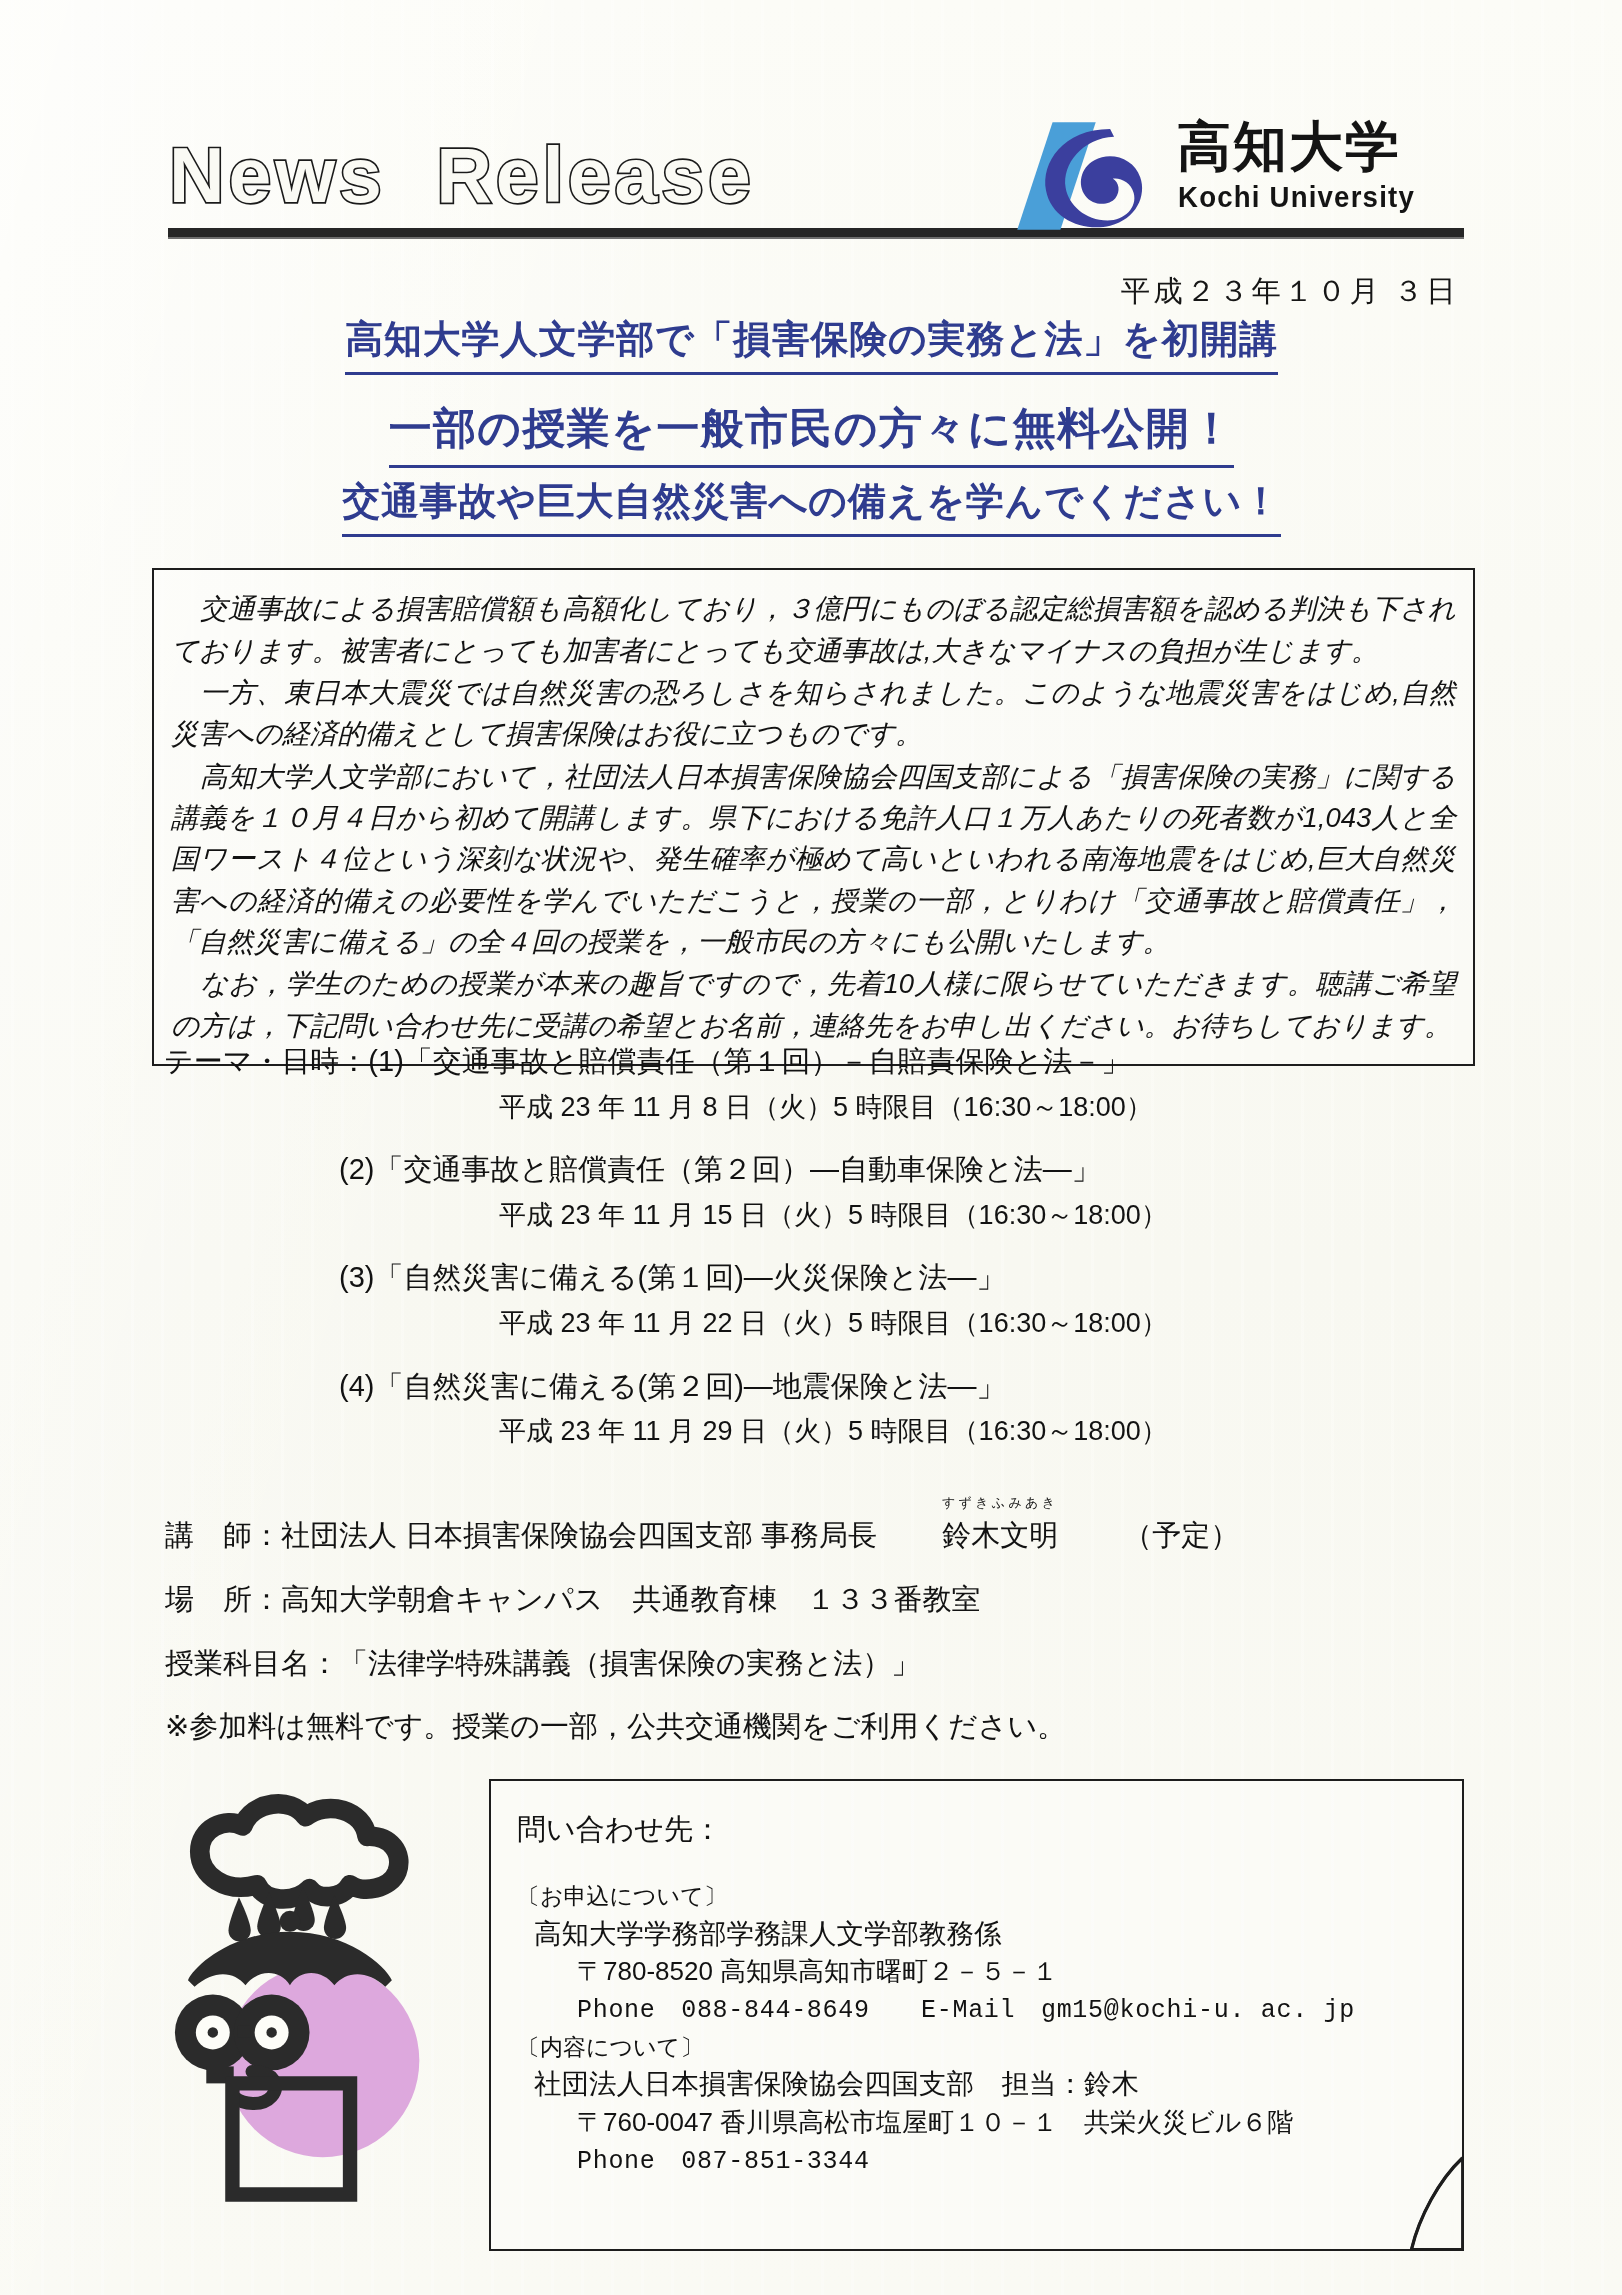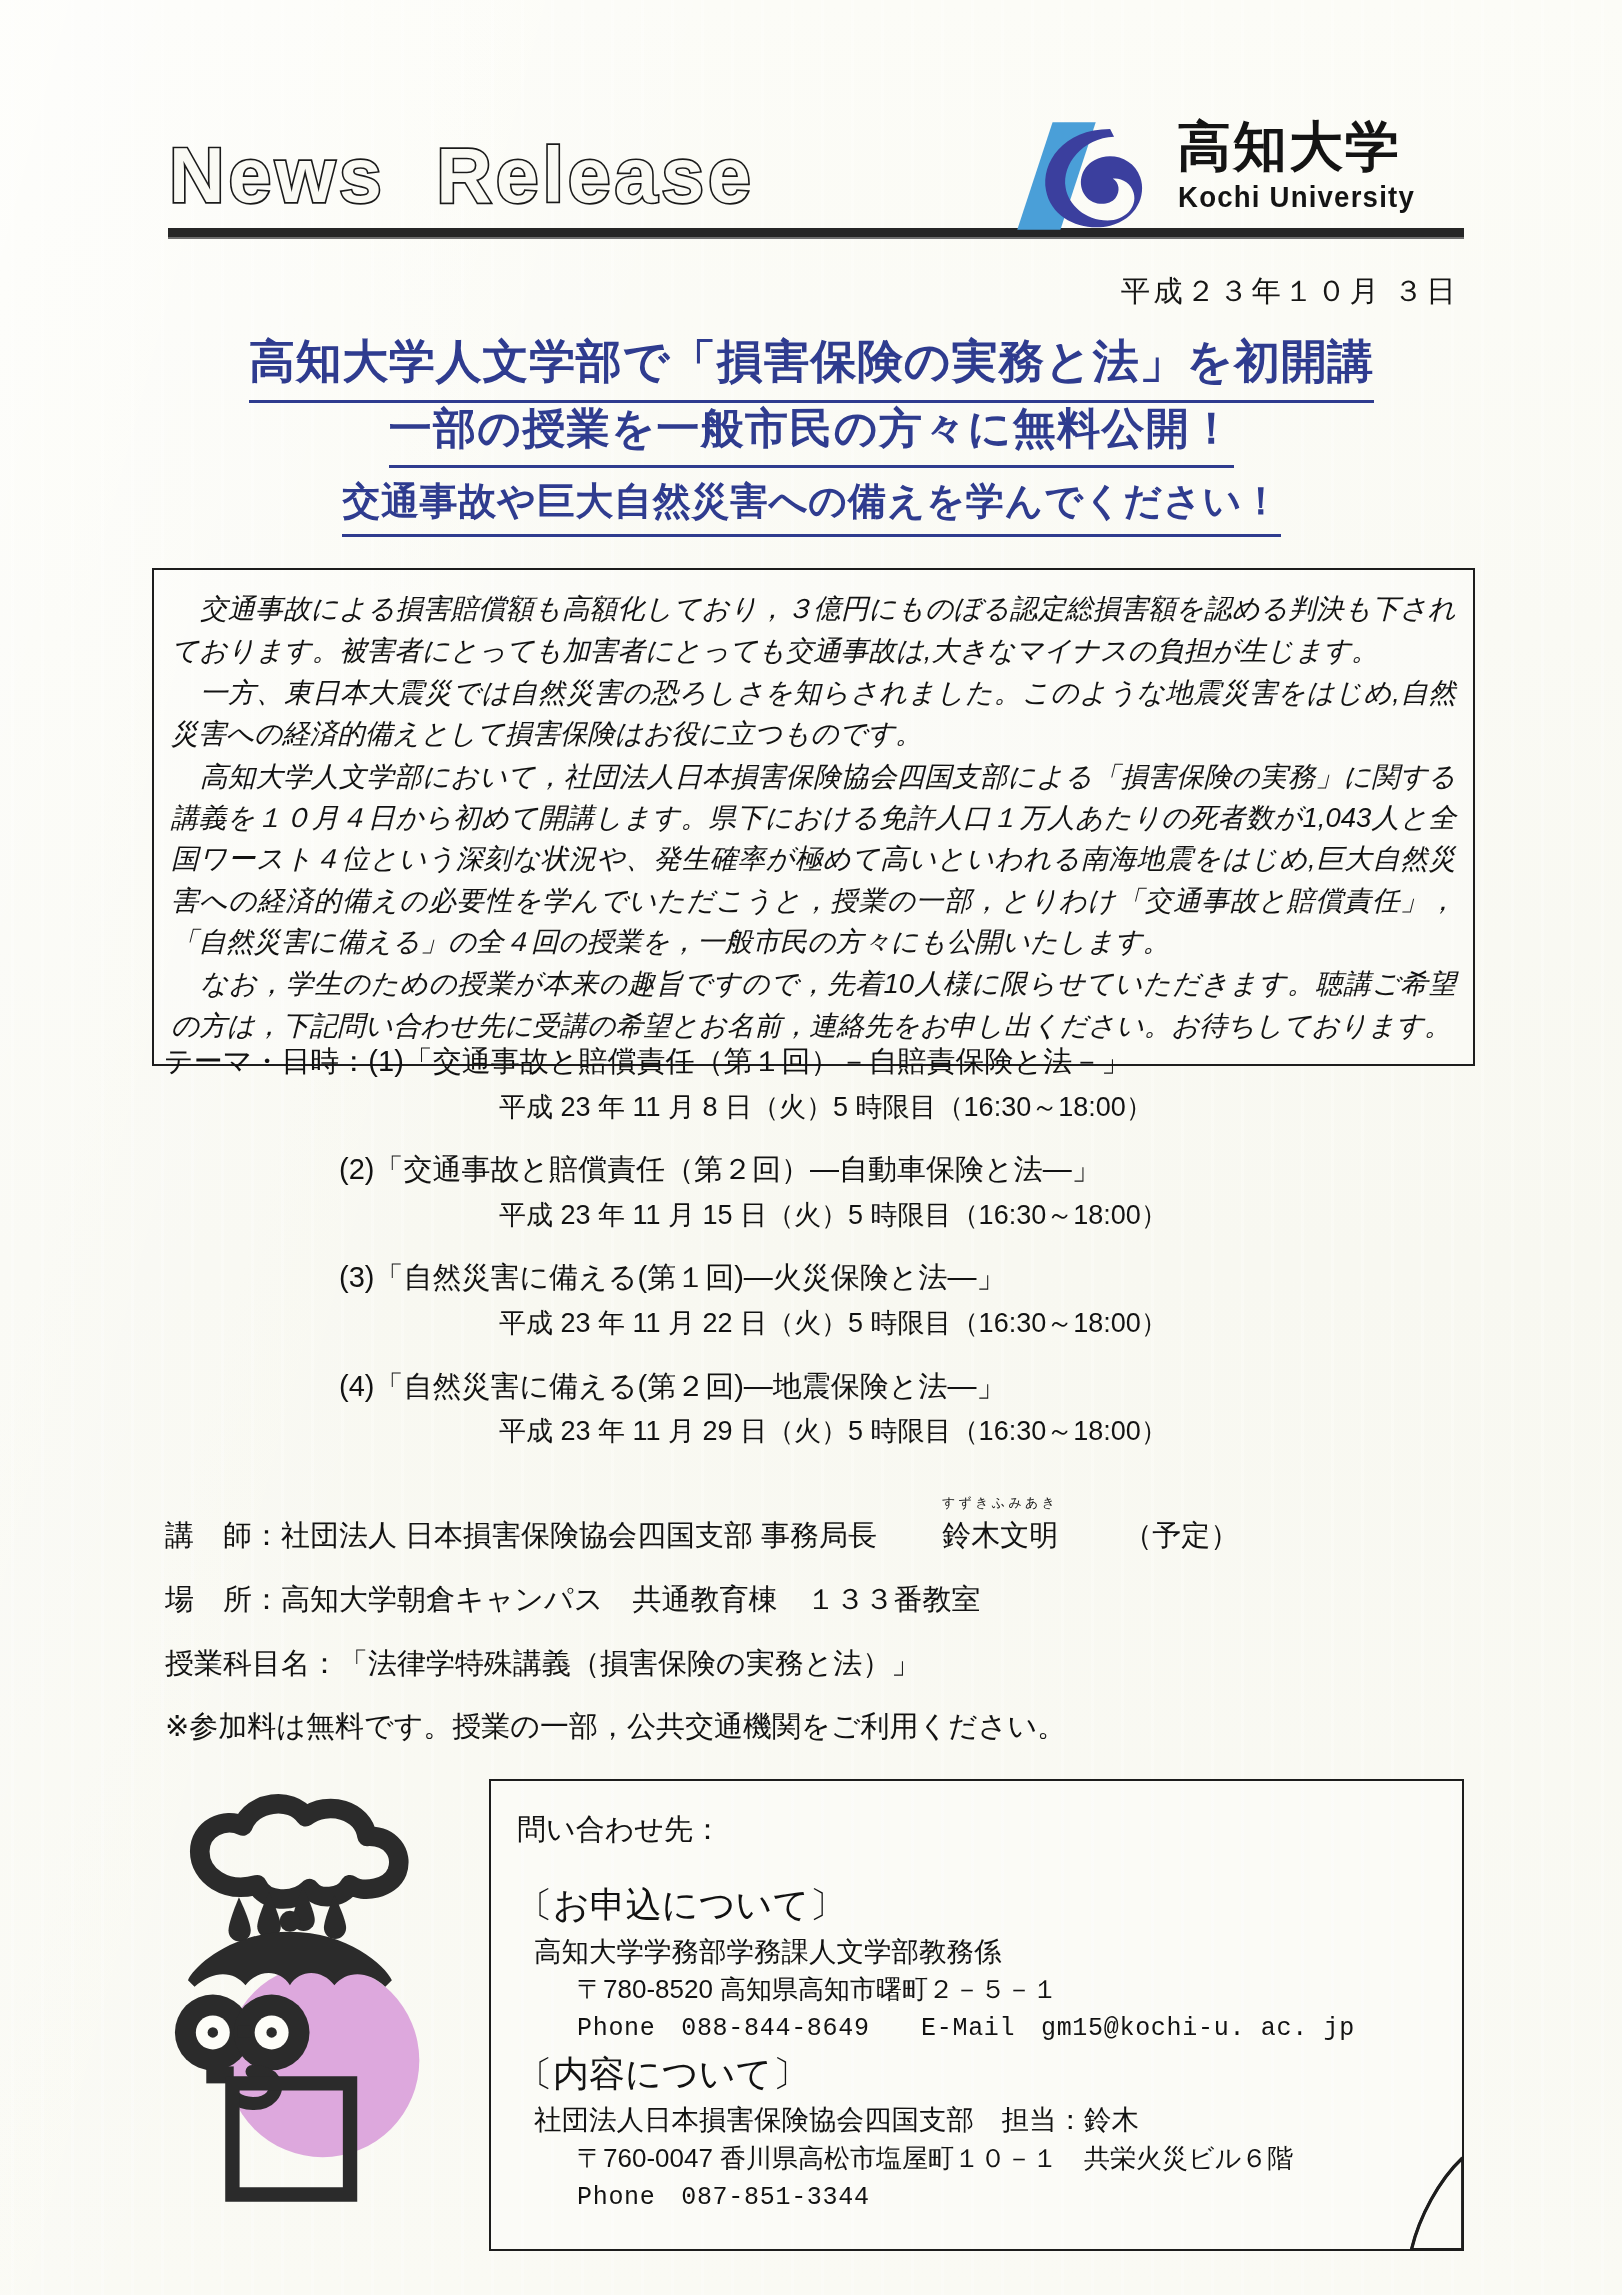--- a/index.html
+++ b/index.html
@@ -68,21 +68,21 @@
   
   .headline {
     position:absolute; width:100%; text-align:center;
     color:#2f3c8f; font-weight:700; white-space:nowrap;
   }
   .headline span {
     border-bottom:3.9px solid #2f3c8f;
     padding-bottom:6.5px;
     display:inline-block;
   }
-  .hl1 { top:331px; font-size:46px; letter-spacing:0.7px;font-family:Liberation Mono, monospace; }
+  .hl1 { top:314px; font-size:38px; letter-spacing:0.7px;font-family:Liberation Mono, monospace; }
   .hl2 { top:400px; font-size:43px; letter-spacing:1.3px; }
   .hl3 { top:476px; font-size:38px; letter-spacing:0.7px; }
 
   
   .bodybox {
     position:absolute; left:152px; top:568px; width:1323px;
     border:2.6px solid #1d1d1d;
     padding:18.3px 17px 17px 17px;
     box-sizing:border-box;
     background:rgba(255,255,255,0.25);
@@ -119,21 +119,21 @@
 
   
   .contactbox {
     position:absolute; left:489px; top:1779px; width:975px; height:472px;
     border:2.6px solid #1d1d1d;
     box-sizing:border-box;
     padding:29px 26px;
     background:rgba(255,255,255,0.3);
   }
   .cb-title { font-size:29px; margin-bottom:31px; color:#121212; }
-  .cb-sec { font-size:36px; margin-bottom:3.9px; color:#121212; }
+  .cb-sec { font-size:23px; margin-bottom:3.9px; color:#121212; }
   .cb-org { font-size:27.5px; margin-bottom:2.6px; padding-left:17px; color:#121212; }
   .cb-addr { font-size:26px; margin-bottom:2.6px; padding-left:60px; color:#121212; }
   .cb-phone {
     font-size:25px; padding-left:60px; margin-bottom:6.5px; color:#121212;
     font-family:"Liberation Mono","DejaVu Sans Mono",monospace;
     letter-spacing:0.7px;
   }
   
   .curl { position:absolute; right:-2.6px; bottom:-2.6px; width:124px; height:98px; }
 

